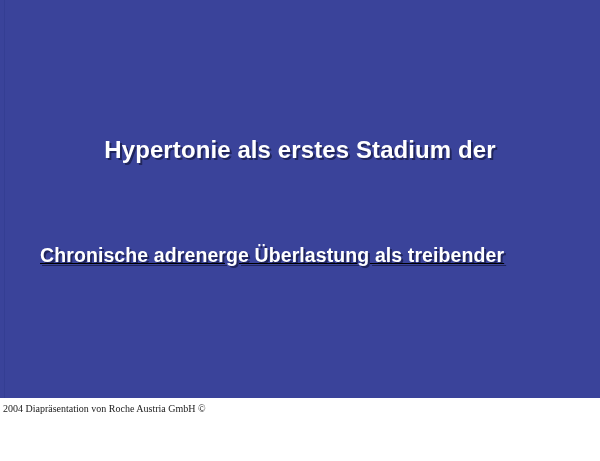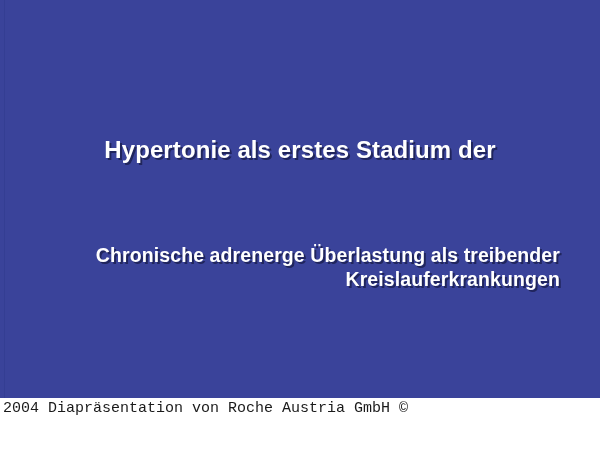--- a/index.html
+++ b/index.html
@@ -54,21 +54,22 @@
     line-height: 31px;
     letter-spacing: 0.1px;
     text-shadow: 2px 2px 0 #20255c;
     white-space: nowrap;
   }
   .subtitle-block {
     position: absolute;
     left: 40px;
     top: 243px;
     width: 520px;
-    text-align: right;
+    text-align: left;
+    text-decoration: underline;
   }
   .subtitle-line {
     color: #ffffff;
     font-family: "Liberation Sans", sans-serif;
     font-weight: bold;
     font-size: 19.5px;
     line-height: 24px;
     letter-spacing: 0.1px;
     text-shadow: 2px 2px 0 #20255c;
     white-space: nowrap;
@@ -80,43 +81,42 @@
     top: 398px;
     width: 600px;
     height: 63px;
     background: #ffffff;
   }
   .footer-text {
     position: absolute;
     left: 3px;
     top: 3px;
     color: #1a1a1a;
-    font-family: Liberation Mono, monospace;
+    font-family: Liberation Serif, serif;
     font-weight: normal;
-    font-size: 15px;
+    font-size: 10px;
     line-height: 15px;
     white-space: nowrap;
   }
 </style>
 </head>
 <body>
 
 <div class="slide-root">
 
   <div class="slide-canvas">
 
     <div class="left-seam"></div>
 
     <div class="title-block">
       <div class="title-line">Hypertonie als erstes Stadium der</div>
     </div>
 
     <div class="subtitle-block">
       <div class="subtitle-line">Chronische adrenerge Überlastung als treibender</div>
-      <div class="subtitle-line">Kreislauferkrankungen</div>
     </div>
 
   </div>
 
   <div class="footer-strip">
     <div class="footer-text">2004 Diapräsentation von Roche Austria GmbH ©</div>
   </div>
 
 </div>
 

